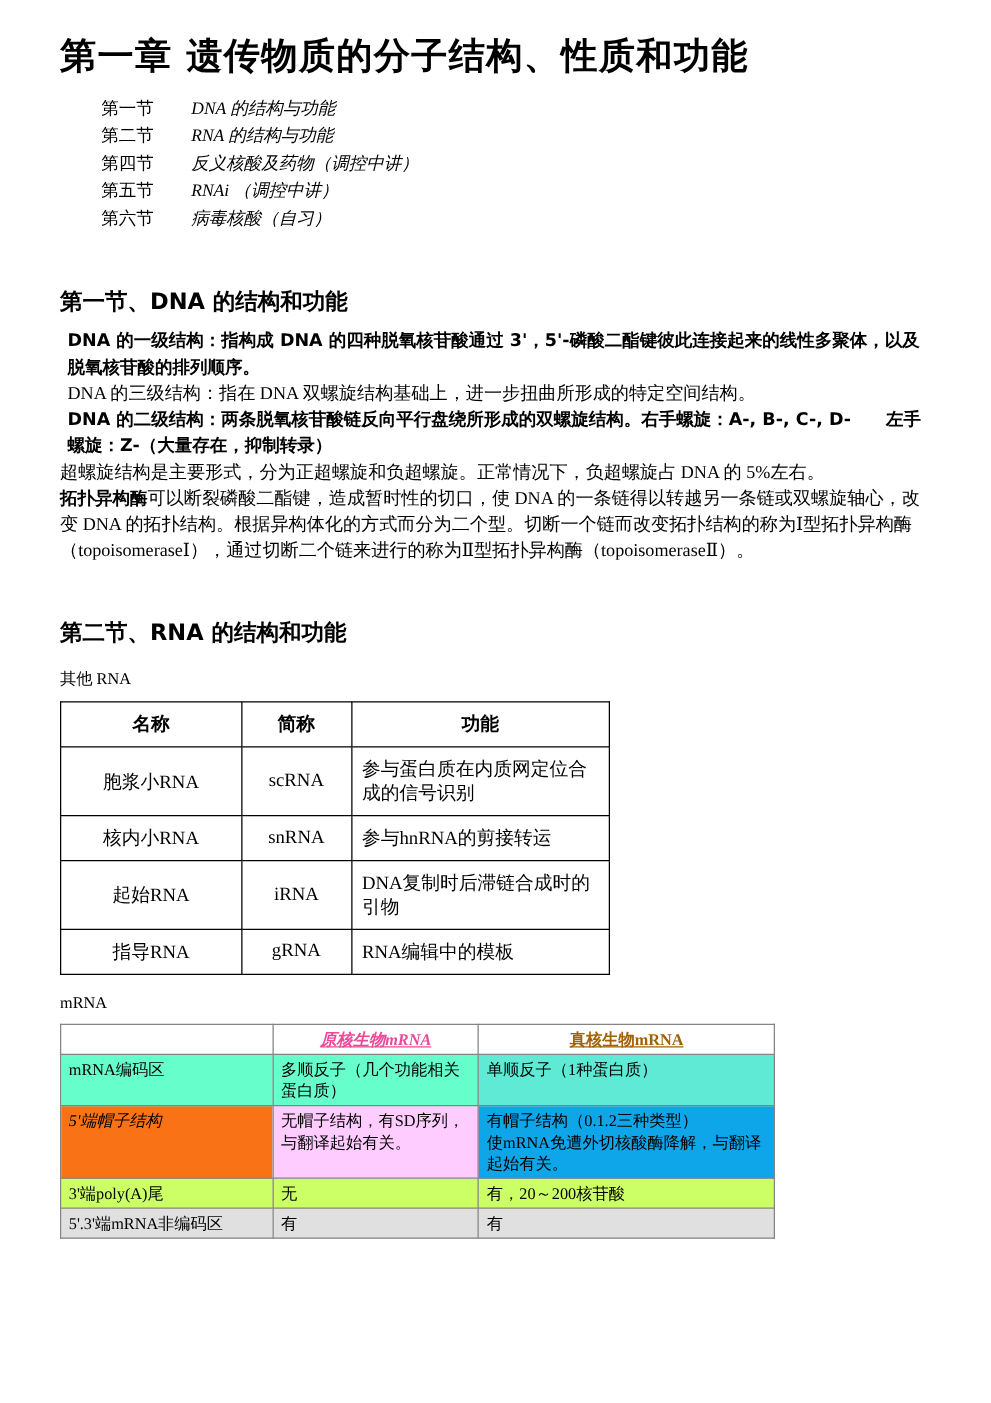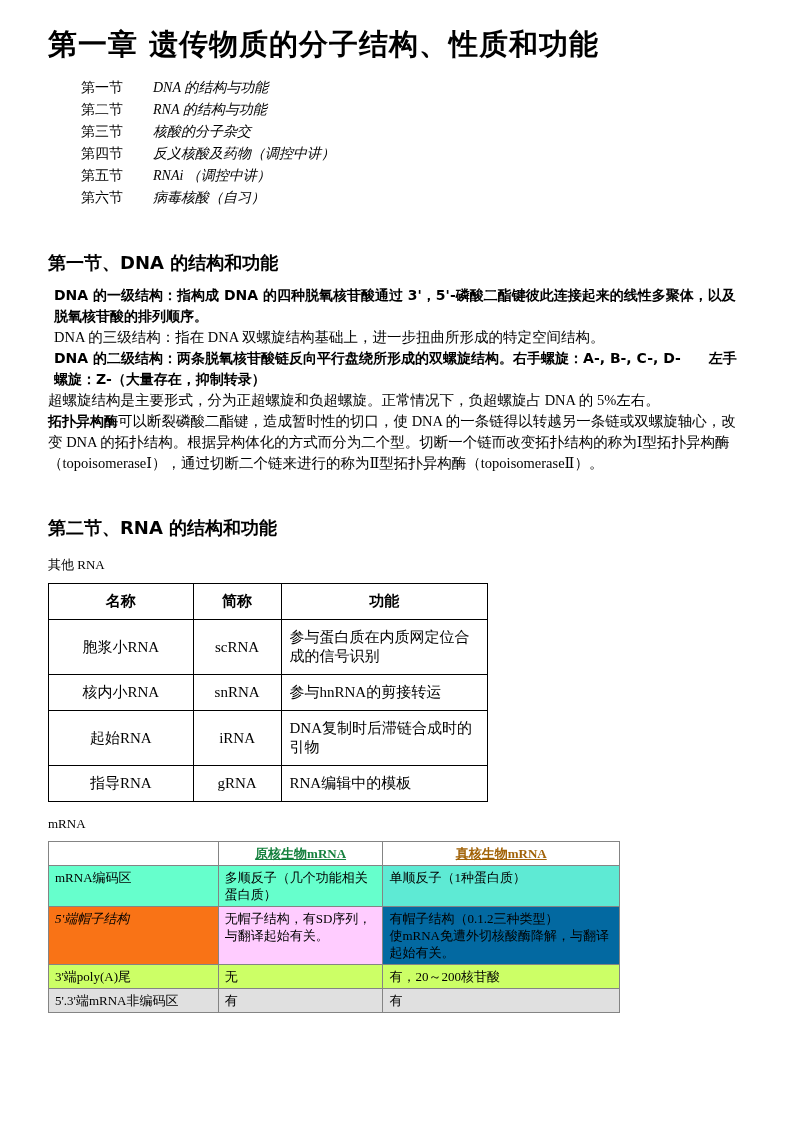--- a/index.html
+++ b/index.html
@@ -91,24 +91,20 @@
   <div class="toc">
     <div class="toc-row">
       <span class="toc-num">第一节</span>
       <span class="toc-label">DNA 的结构与功能</span>
     </div>
     <div class="toc-row">
       <span class="toc-num">第二节</span>
       <span class="toc-label">RNA 的结构与功能</span>
     </div>
     <div class="toc-row">
-      <span class="toc-num">第三节</span>
-      <span class="toc-label">核酸的分子杂交</span>
-    </div>
-    <div class="toc-row">
       <span class="toc-num">第四节</span>
       <span class="toc-label">反义核酸及药物（调控中讲）</span>
     </div>
     <div class="toc-row">
       <span class="toc-num">第五节</span>
       <span class="toc-label">RNAi （调控中讲）</span>
     </div>
     <div class="toc-row">
       <span class="toc-num">第六节</span>
       <span class="toc-label">病毒核酸（自习）</span>
@@ -168,32 +164,32 @@
 
   <table class="mrna-table">
     <colgroup>
       <col class="col-label">
         <col class="col-prok">
         <col class="col-euk">
     </colgroup>
     <tbody>
         <tr>
       <td></td>
-      <th style="color:#15803d;">原核生物mRNA</th>
+      <th style="color:#ec4899;font-style:italic;">原核生物mRNA</th>
       <th style="color:#a16207;">真核生物mRNA</th>
     </tr>
     <tr>
       <td style="background-color: rgb(102, 255, 204);">mRNA编码区</td>
       <td class="multiline" style="background-color: rgb(102, 255, 204);">多顺反子（几个功能相关蛋白质）</td>
       <td class="multiline" style="background-color: #5eead4;">单顺反子（1种蛋白质）</td>
     </tr>
     <tr>
       <td style="background-color: #f97316; font-style: italic;">5'端帽子结构</td>
       <td class="multiline" style="background-color: rgb(255, 204, 255);">无帽子结构，有SD序列，与翻译起始有关。</td>
-      <td class="multiline" style="background-color: #0369a1;">有帽子结构（0.1.2三种类型）
+      <td class="multiline" style="background-color: #0ea5e9;">有帽子结构（0.1.2三种类型）
 使mRNA免遭外切核酸酶降解，与翻译起始有关。</td>
     </tr>
     <tr>
       <td style="background-color: rgb(204, 255, 102);">3'端poly(A)尾</td>
       <td class="multiline" style="background-color: rgb(204, 255, 102);">无</td>
       <td class="multiline" style="background-color: rgb(204, 255, 102);">有，20～200核苷酸</td>
     </tr>
     <tr>
       <td style="background-color: rgb(224, 224, 224);">5'.3'端mRNA非编码区</td>
       <td class="multiline" style="background-color: rgb(224, 224, 224);">有</td>

